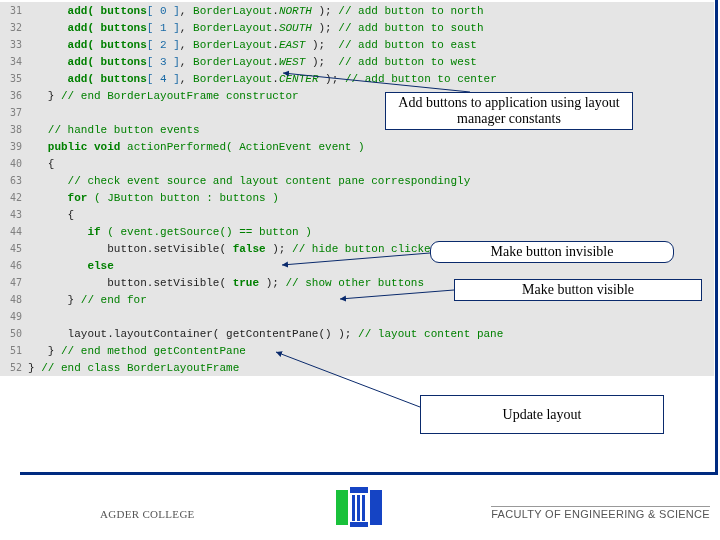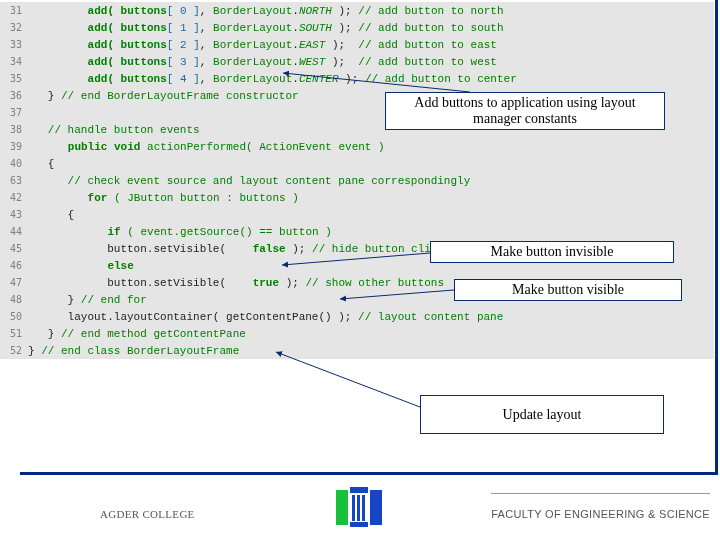--- a/index.html
+++ b/index.html
@@ -35,21 +35,21 @@
   }
   .lineno {
     width: 28px;
     text-align: right;
     padding-right: 6px;
     color: #808080;
     font-size: 10px;
     font-family: Consolas, monospace;
   }
   .codetxt { flex: 0 0 auto; }
-  .tok-kw { color: #008000; font-weight: bold; margin-left: 20px; }
+  .tok-kw { color: #008000; font-weight: bold; }
   .tok-plain { color: #222; }
   .tok-num { color: #1a6aa6; }
   .tok-type { color: #008000; }
   .tok-const { color: #008000; font-style: italic; }
   .tok-comment { color: #008000; }
   .tok-punc { color: #222; }
   .tok-brk  { color: #1a6aa6; }
 
   .callout {
     position: absolute;
@@ -58,23 +58,23 @@
     font-family: "Times New Roman", serif;
     font-size: 14px;
     color: #000;
     text-align: center;
     display: flex;
     align-items: center;
     justify-content: center;
     padding: 2px 6px;
     z-index: 3;
   }
-  #co1 { left: 385px; top: 92px;  width: 280px; height: 38px; }
-  #co2 { left: 430px; top: 241px; width: 244px; height: 22px; }
-  #co3 { left: 454px; top: 279px; width: 228px; height: 22px; }
+  #co1 { left: 385px; top: 92px;  width: 248px; height: 38px; }
+  #co2 { left: 430px; top: 241px; width: 244px; height: 22px; border-radius: 9px; }
+  #co3 { left: 454px; top: 279px; width: 248px; height: 22px; }
   #co4 { left: 420px; top: 395px; width: 244px; height: 39px; }
 
   svg.arrows {
     position: absolute;
     top: 0; left: 0;
     width: 720px; height: 540px;
     pointer-events: none;
     z-index: 2;
   }
 
@@ -92,21 +92,21 @@
     letter-spacing: 0.3px;
   }
   .footer-right {
     position: absolute;
     right: 10px; bottom: 20px;
     font-family: Arial, sans-serif;
     font-size: 11px;
     color: #555;
     letter-spacing: 0.3px;
     border-top: 1px solid #999;
-    padding-top: 14px;
+    padding-top: 1px;
   }
   .footer-logo {
     position: absolute;
     left: 334px; bottom: 10px;
     width: 50px; height: 45px;
   }
 </style>
 </head>
 <body>
 
@@ -122,20 +122,21 @@
     <div class="code-line"><span class="lineno">39</span><span class="codetxt"><span class="tok-plain">   </span><span class="tok-kw">public void</span><span class="tok-type"> actionPerformed( ActionEvent event )</span></span></div>
     <div class="code-line"><span class="lineno">40</span><span class="codetxt"><span class="tok-plain">   </span><span class="tok-punc">{</span></span></div>
     <div class="code-line"><span class="lineno">63</span><span class="codetxt"><span class="tok-plain">      </span><span class="tok-comment">// check event source and layout content pane correspondingly</span></span></div>
     <div class="code-line"><span class="lineno">42</span><span class="codetxt"><span class="tok-plain">      </span><span class="tok-kw">for</span><span class="tok-type"> ( JButton button : buttons )</span></span></div>
     <div class="code-line"><span class="lineno">43</span><span class="codetxt"><span class="tok-plain">      </span><span class="tok-punc">{</span></span></div>
     <div class="code-line"><span class="lineno">44</span><span class="codetxt"><span class="tok-plain">         </span><span class="tok-kw">if</span><span class="tok-type"> ( event.getSource() == button )</span></span></div>
     <div class="code-line"><span class="lineno">45</span><span class="codetxt"><span class="tok-plain">            </span><span class="tok-plain">button.setVisible( </span><span class="tok-kw">false</span><span class="tok-plain"> ); </span><span class="tok-comment">// hide button clicked</span></span></div>
     <div class="code-line"><span class="lineno">46</span><span class="codetxt"><span class="tok-plain">         </span><span class="tok-kw">else</span></span></div>
     <div class="code-line"><span class="lineno">47</span><span class="codetxt"><span class="tok-plain">            </span><span class="tok-plain">button.setVisible( </span><span class="tok-kw">true</span><span class="tok-plain"> ); </span><span class="tok-comment">// show other buttons</span></span></div>
     <div class="code-line"><span class="lineno">48</span><span class="codetxt"><span class="tok-plain">      </span><span class="tok-punc">} </span><span class="tok-comment">// end for</span></span></div>
+    <div class="code-line"><span class="lineno">49</span><span class="codetxt"><span class="tok-plain"></span></span></div>
     <div class="code-line"><span class="lineno">50</span><span class="codetxt"><span class="tok-plain">      </span><span class="tok-plain">layout.layoutContainer( getContentPane() ); </span><span class="tok-comment">// layout content pane</span></span></div>
     <div class="code-line"><span class="lineno">51</span><span class="codetxt"><span class="tok-plain">   </span><span class="tok-punc">} </span><span class="tok-comment">// end method getContentPane</span></span></div>
     <div class="code-line"><span class="lineno">52</span><span class="codetxt"><span class="tok-punc">} </span><span class="tok-comment">// end class BorderLayoutFrame</span></span></div>
   </div>
 
 <div class="frame-border"></div>
 
 <svg class="arrows">
   <defs>
     <marker id="ah" markerWidth="8" markerHeight="8" refX="6" refY="3" orient="auto">

